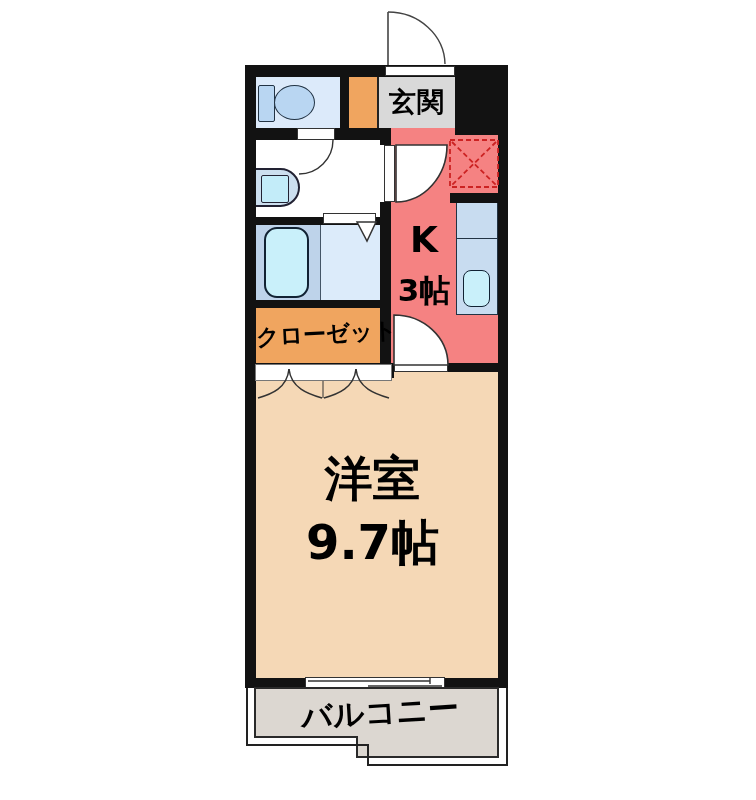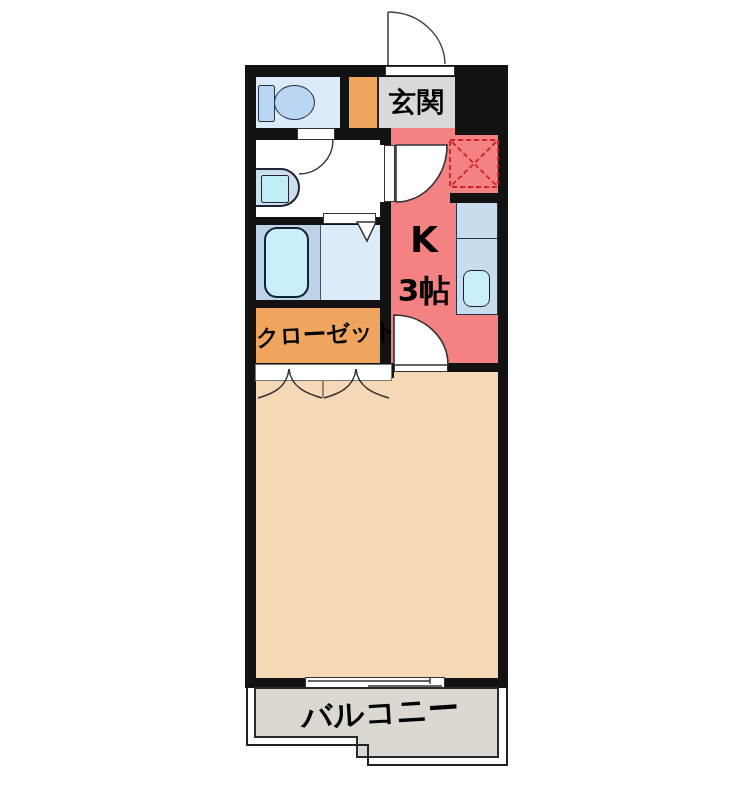--- a/index.html
+++ b/index.html
@@ -98,16 +98,20 @@
 
   <div class="label" style="left:379px;top:88px;width:76px;font-size:27px;letter-spacing:1px;">玄関</div>
 
   <div class="label" style="left:391px;top:221px;width:66px;font-size:34px;">
     <span style="display:block;font-size:36px;">K</span>
     <span style="display:block;font-size:31px;margin-top:15px;">3帖</span>
   </div>
 
   <div class="label" style="left:256px;top:322px;width:124px;font-size:23px;transform:rotate(-3deg);">クローゼット</div>
 
+  <div class="label" style="left:255px;top:453px;width:235px;">
+    <span style="display:block;font-size:48px;">洋室</span>
+    <span style="display:block;font-size:48px;margin-top:14px;">9.7帖</span>
+  </div>
 
   <div class="label" style="left:255px;top:696px;width:250px;font-size:31px;transform:rotate(-3.5deg);">バルコニー</div>
 
 </div>
 
 </body></html>

